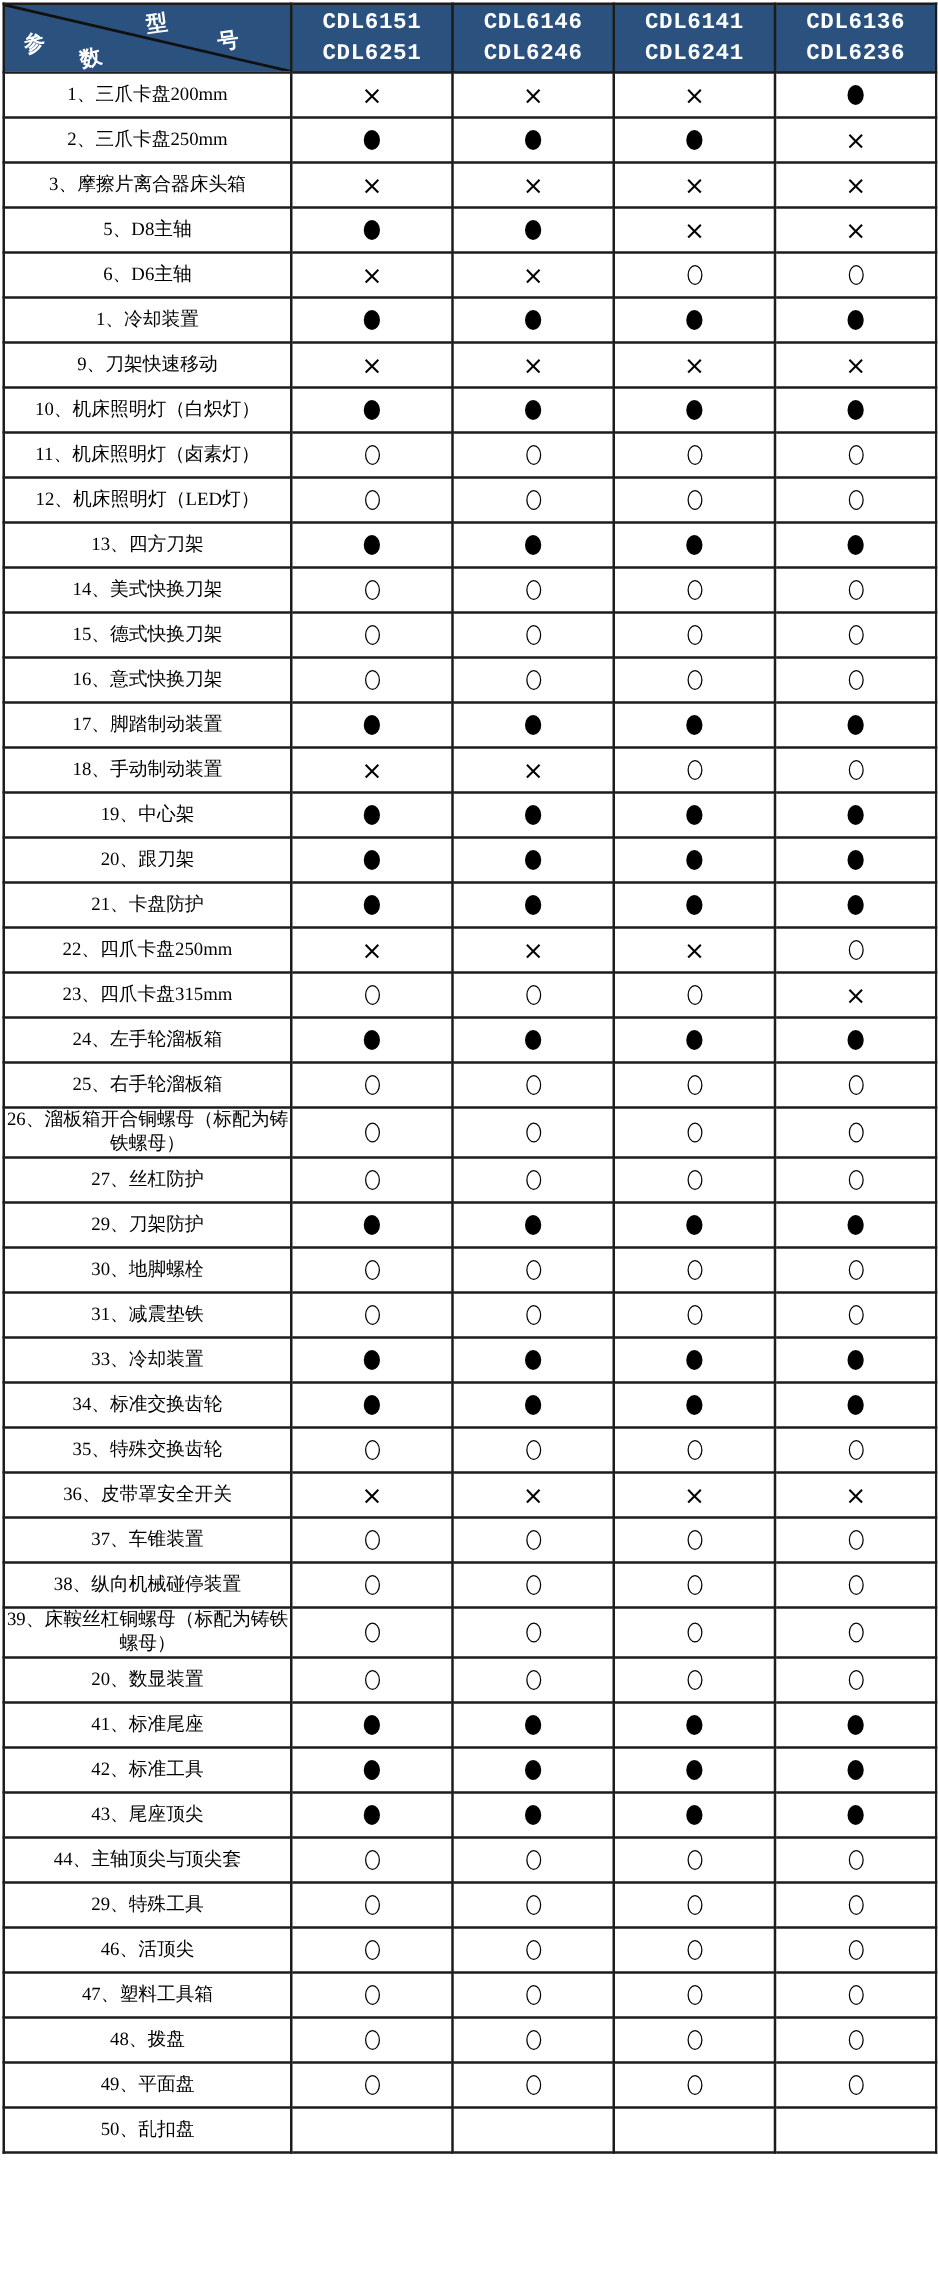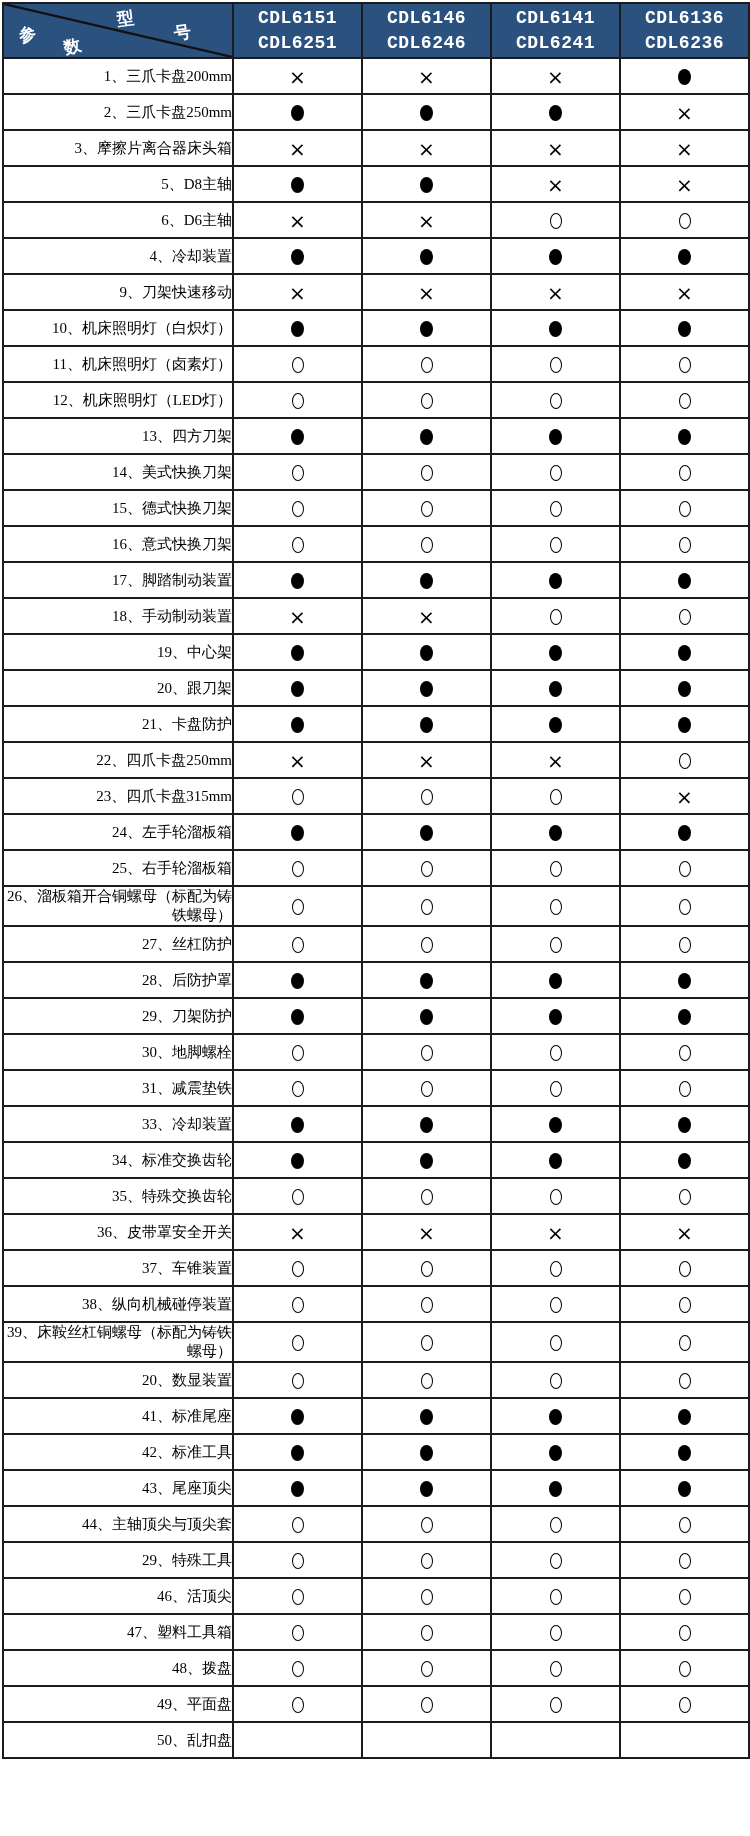--- a/index.html
+++ b/index.html
@@ -55,21 +55,21 @@
     margin-left:36px;
   }
 
   
   td.label-cell{
     height:34px;
     font-size:15px;
     line-height:19px;
     padding:2px 3px 2px 5px;
     vertical-align:middle;
-    text-align:right;
+    text-align:center;
     background:#fff;
   }
   td.sym-cell{
     text-align:center;
     vertical-align:middle;
     background:#fff;
   }
   .sym{display:inline-block;vertical-align:middle;}
   .sym.dot{
     width:13px;height:16px;
@@ -161,21 +161,21 @@
           <td class="sym-cell"><span class="sym cross">×</span></td>
         </tr>
         <tr>
           <td class="label-cell">6、D6主轴</td>
           <td class="sym-cell"><span class="sym cross">×</span></td>
           <td class="sym-cell"><span class="sym cross">×</span></td>
           <td class="sym-cell"><span class="sym ring"></span></td>
           <td class="sym-cell"><span class="sym ring"></span></td>
         </tr>
         <tr>
-          <td class="label-cell">4、冷却装置</td>
+          <td class="label-cell">1、冷却装置</td>
           <td class="sym-cell"><span class="sym dot"></span></td>
           <td class="sym-cell"><span class="sym dot"></span></td>
           <td class="sym-cell"><span class="sym dot"></span></td>
           <td class="sym-cell"><span class="sym dot"></span></td>
         </tr>
         <tr>
           <td class="label-cell">9、刀架快速移动</td>
           <td class="sym-cell"><span class="sym cross">×</span></td>
           <td class="sym-cell"><span class="sym cross">×</span></td>
           <td class="sym-cell"><span class="sym cross">×</span></td>
@@ -299,27 +299,20 @@
           <td class="sym-cell"><span class="sym ring"></span></td>
           <td class="sym-cell"><span class="sym ring"></span></td>
           <td class="sym-cell"><span class="sym ring"></span></td>
         </tr>
         <tr>
           <td class="label-cell">27、丝杠防护</td>
           <td class="sym-cell"><span class="sym ring"></span></td>
           <td class="sym-cell"><span class="sym ring"></span></td>
           <td class="sym-cell"><span class="sym ring"></span></td>
           <td class="sym-cell"><span class="sym ring"></span></td>
-        </tr>
-        <tr>
-          <td class="label-cell">28、后防护罩</td>
-          <td class="sym-cell"><span class="sym dot"></span></td>
-          <td class="sym-cell"><span class="sym dot"></span></td>
-          <td class="sym-cell"><span class="sym dot"></span></td>
-          <td class="sym-cell"><span class="sym dot"></span></td>
         </tr>
         <tr>
           <td class="label-cell">29、刀架防护</td>
           <td class="sym-cell"><span class="sym dot"></span></td>
           <td class="sym-cell"><span class="sym dot"></span></td>
           <td class="sym-cell"><span class="sym dot"></span></td>
           <td class="sym-cell"><span class="sym dot"></span></td>
         </tr>
         <tr>
           <td class="label-cell">30、地脚螺栓</td>

